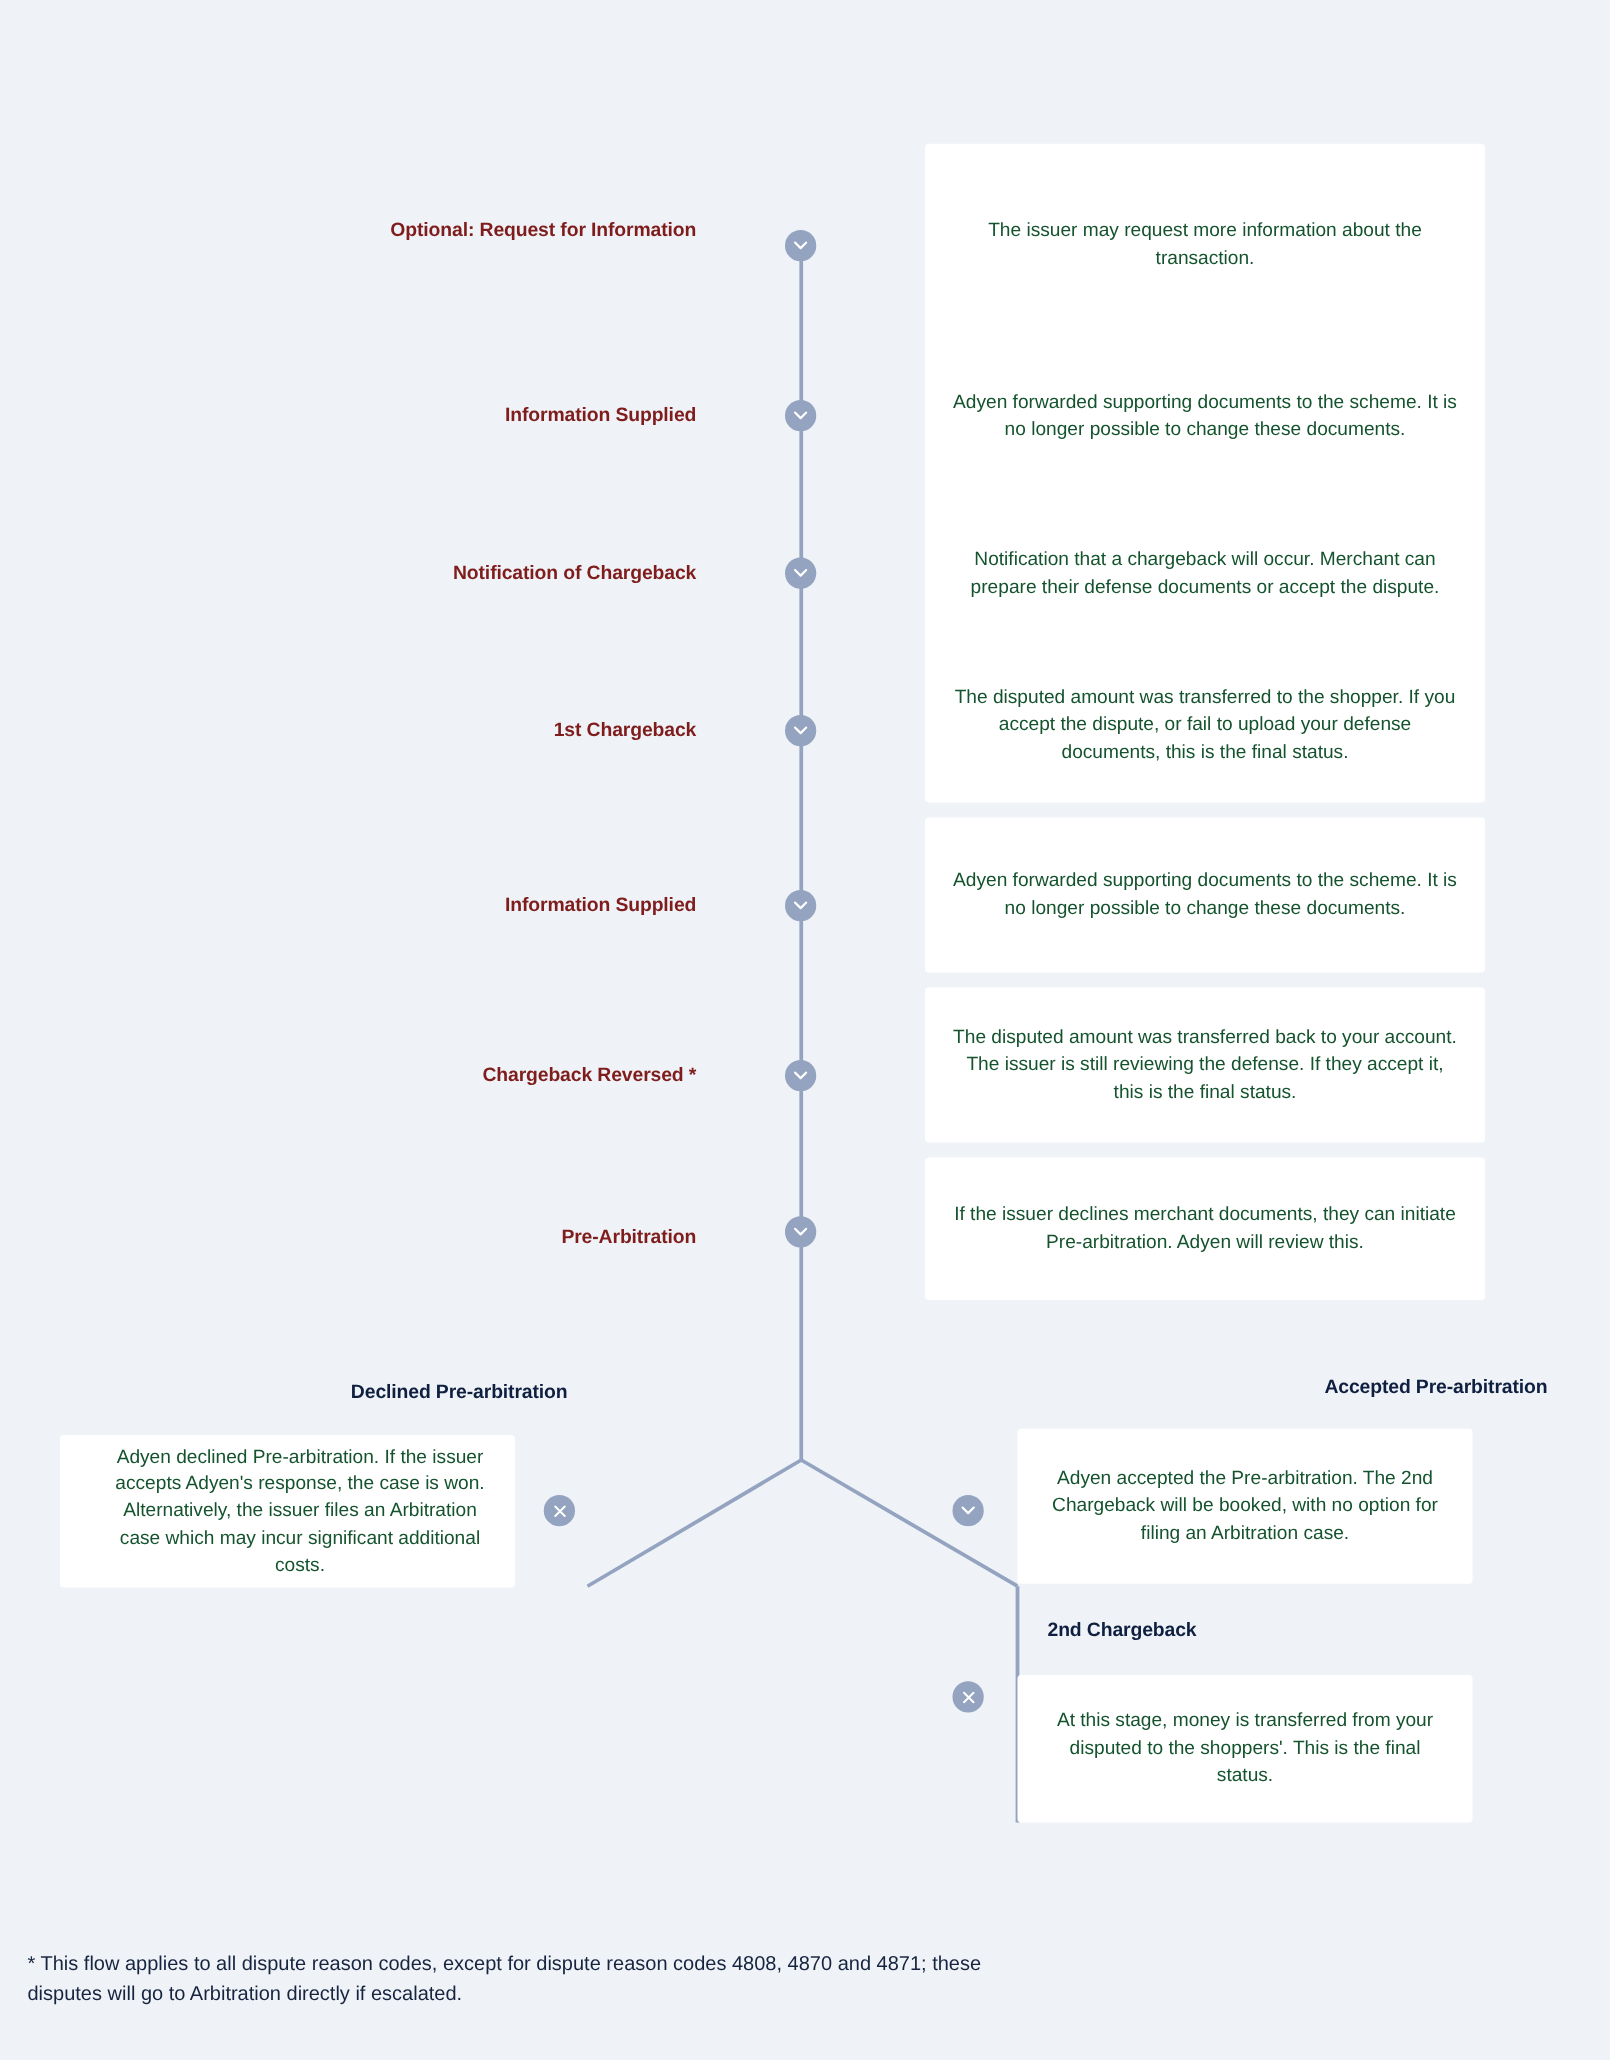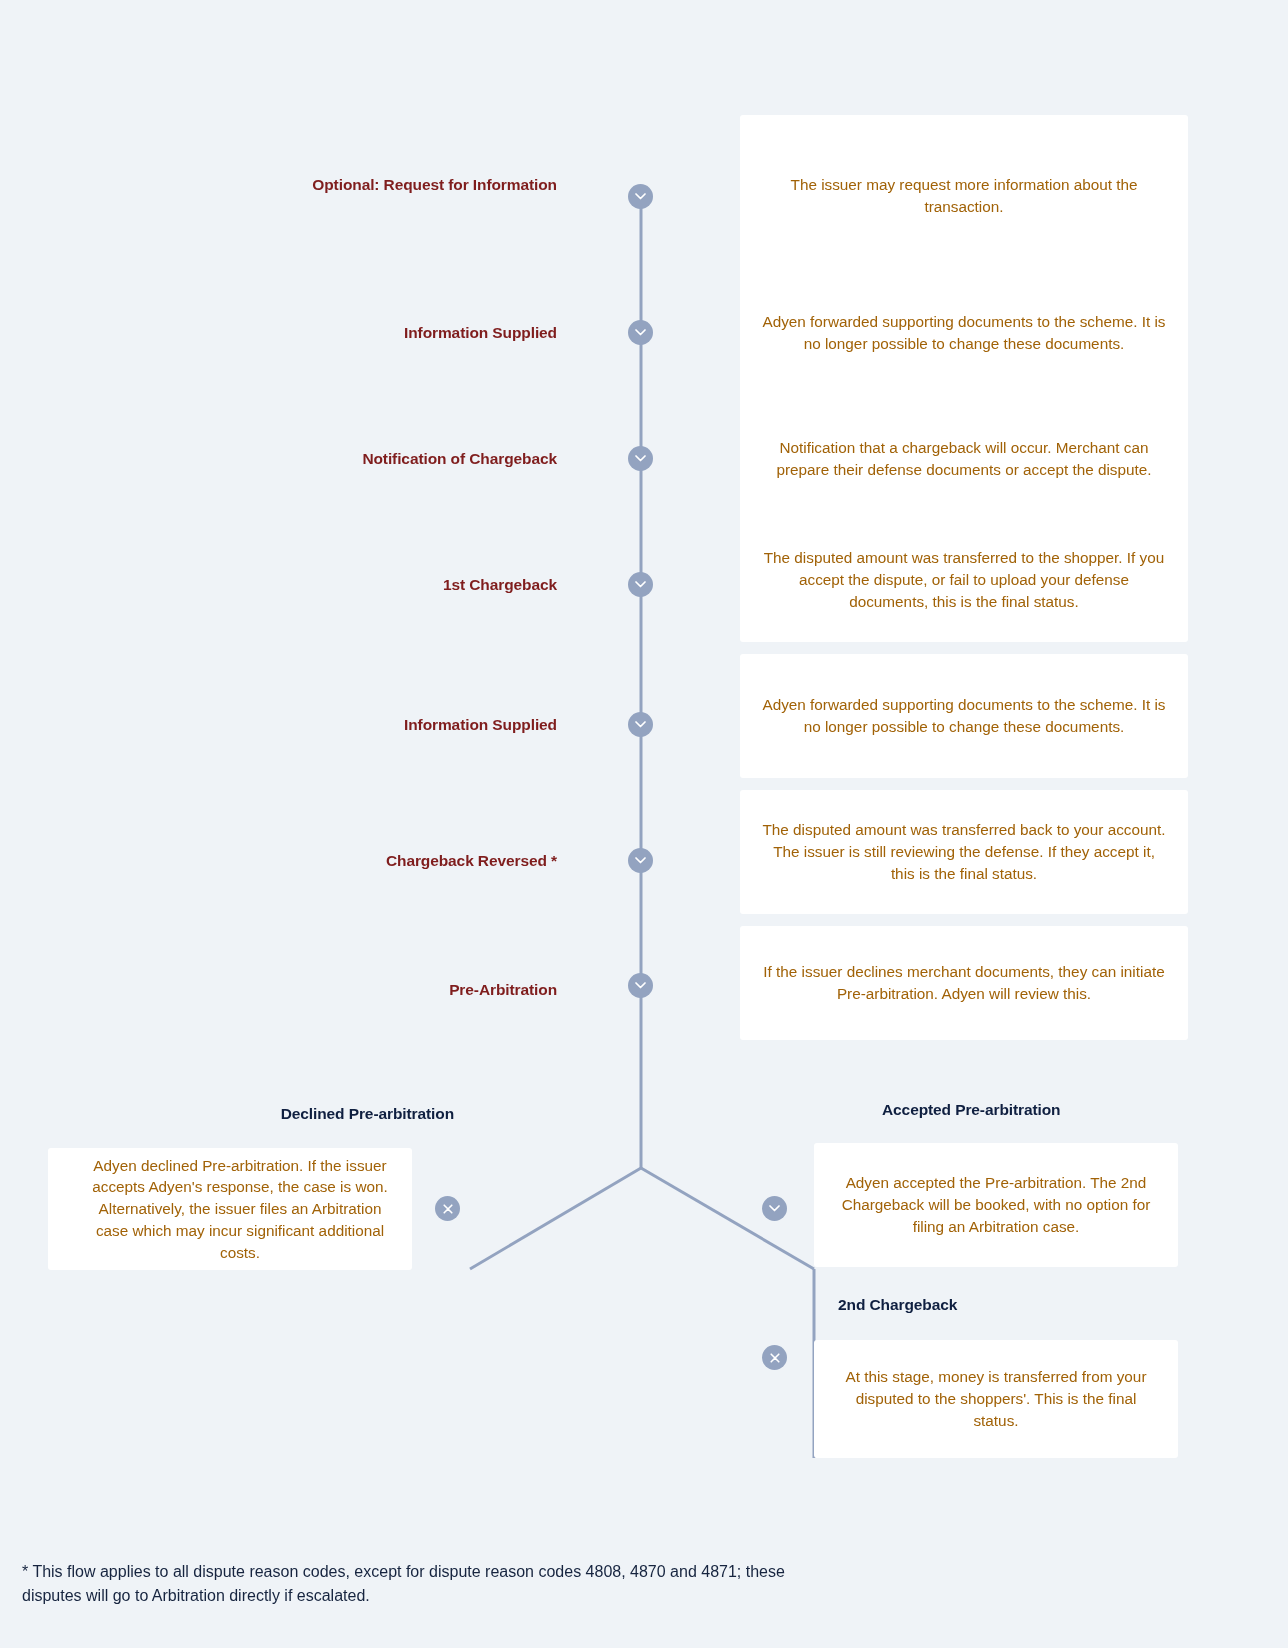--- a/index.html
+++ b/index.html
@@ -60,21 +60,21 @@
     align-items: center;
     justify-content: center;
     text-align: center;
     padding: 14px 20px;
   }
 
   .stage-card p {
     margin: 0;
     font-size: 15.3px;
     line-height: 1.42;
-    color: #a16207;
+    color: #14532d;
   }
 
   
   .node {
     position: absolute;
     width: 25px;
     height: 25px;
     border-radius: 50%;
     background: #93a3c0;
     display: flex;
@@ -210,21 +210,21 @@
   <div class="branch-label" style="top:1105px; left:0; width:430px; text-align:right;">Declined Pre-arbitration</div>
   <div class="node" style="left:435px; top:1196px;">
     <svg width="10" height="10" viewBox="0 0 10 10" fill="none">
         <path d="M1.2 1.2L8.8 8.8M8.8 1.2L1.2 8.8" stroke="#ffffff" stroke-width="1.6" stroke-linecap="round"></path>
       </svg>
   </div>
   <div class="stage-card" style="left:48px; top:1148px; width:364px; height:122px;padding-left:40px;">
     <p>Adyen declined Pre-arbitration. If the issuer accepts Adyen's response, the case is won. Alternatively, the issuer files an Arbitration case which may incur significant additional costs.</p>
   </div>
 
-  <div class="branch-label" style="top:1101px; left:814px; width:400px; text-align:left;margin-left:44px;">Accepted Pre-arbitration</div>
+  <div class="branch-label" style="top:1101px; left:814px; width:400px; text-align:right;">Accepted Pre-arbitration</div>
   <div class="node" style="left:762px; top:1196px;">
     <svg width="11" height="7" viewBox="0 0 11 7" fill="none">
         <path d="M1 1L5.5 5.5L10 1" stroke="#ffffff" stroke-width="1.7" stroke-linecap="round" stroke-linejoin="round"></path>
       </svg>
   </div>
   <div class="stage-card" style="left:814px; top:1143px; width:364px; height:124px;">
     <p>Adyen accepted the Pre-arbitration. The 2nd Chargeback will be booked, with no option for filing an Arbitration case.</p>
   </div>
 
   <div class="branch-label" style="top:1296px; left:814px; width:400px; text-align:left;">2nd Chargeback</div>

